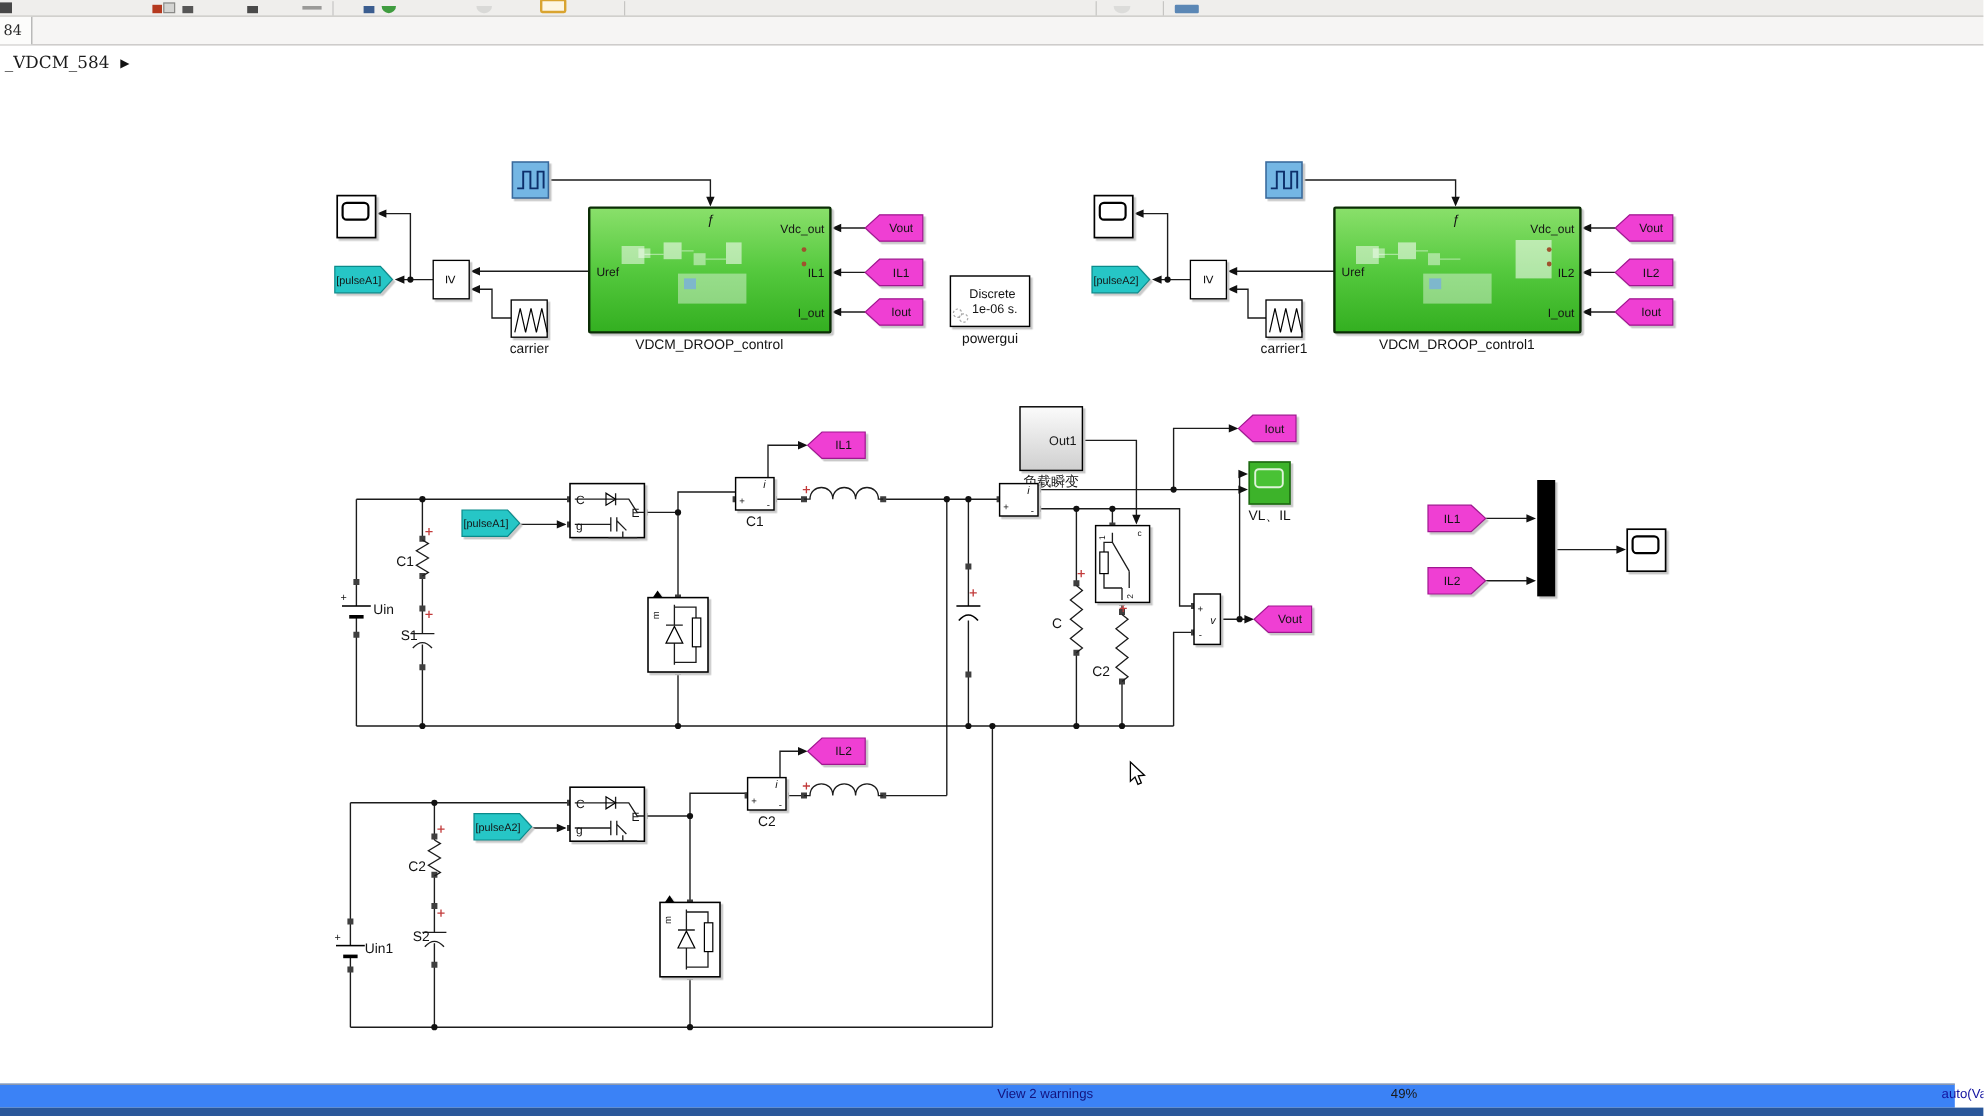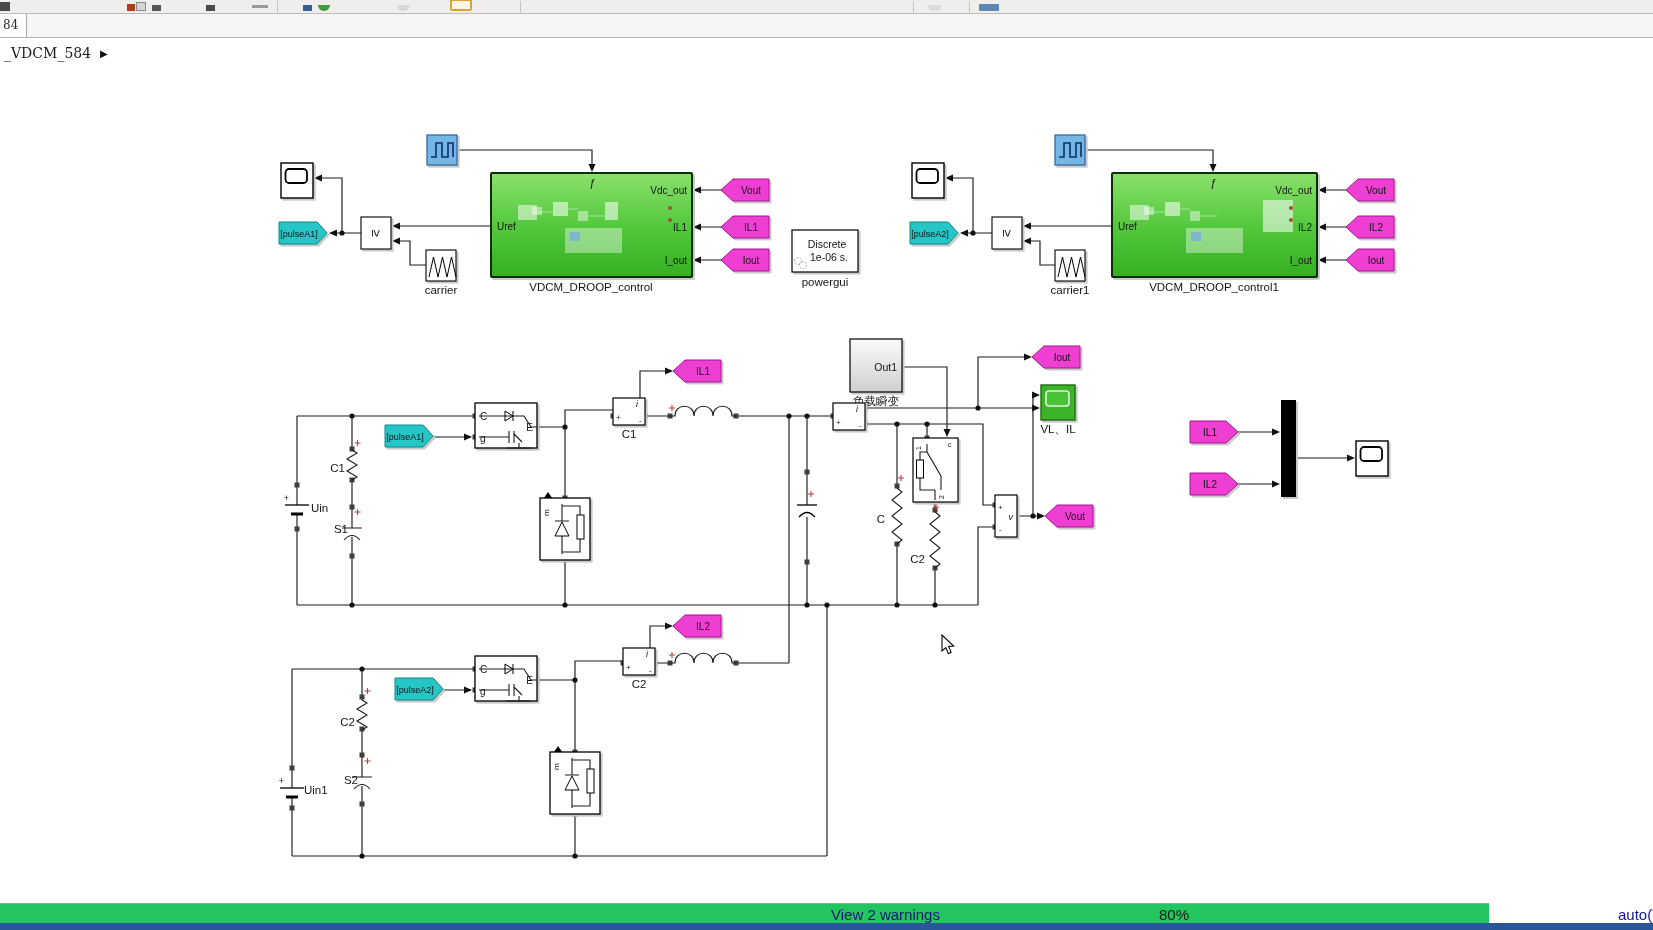--- a/index.html
+++ b/index.html
@@ -17,21 +17,21 @@
   #cnv{position:absolute;top:0;left:0}
   svg text{font-family:"Liberation Sans",sans-serif;fill:#141414}
   .sh{filter:drop-shadow(2.2px 2.2px 0 #c9c9c9)}
   .wire{stroke:#1c1c1c;stroke-width:1.15;fill:none}
   .thin{stroke:#1c1c1c;stroke-width:1.1;fill:none}
   .lbl{font-size:11.5px}
   .plbl{font-size:10px}
   .tiny{font-size:8px}
   .rplus{stroke:#c23b3b;stroke-width:1.1;fill:none}
   
-  .statusbar{position:absolute;top:903px;left:0;width:1489px;height:19px;background:#22c55e;border-top:1px solid #9e9e9e;font-size:15px}
+  .statusbar{position:absolute;top:903px;left:0;width:1629px;height:19px;background:#3b82f6;border-top:1px solid #9e9e9e;font-size:11px}
   .statusbar span{position:absolute;top:2px;white-space:nowrap}
   .taskbar{position:absolute;top:923px;left:0;width:1653px;height:7px;background:#2a579a}
 </style>
 </head>
 <body>
 
 <div class="toolbar">
   <div class="frag" style="left:0;width:10px;height:9px;background:#474747"></div>
   <div class="frag" style="left:127px;width:8px;height:7px;background:#b5391f"></div>
   <div class="frag" style="left:136px;width:8px;height:7px;background:#d4d4d2;border:1px solid #8a8a88"></div>
@@ -329,16 +329,16 @@
   <use href="#mtagR" class="sh" transform="translate(1190,473)" fill="#ef3fd3" stroke="#a01690"></use>
   <text x="1210" y="487.5" text-anchor="middle" font-size="10">IL2</text>
   <rect class="sh" x="1281" y="400" width="15" height="97" fill="#000"></rect>
   <use href="#scopeblk" class="sh" transform="translate(1075,278)"></use>
 
   <path transform="translate(942,635)" d="M0,0 L0,16 L3.8,12.6 L6.3,18.6 L9.1,17.4 L6.6,11.5 L11.7,11 Z" fill="#fff" stroke="#000" stroke-width="1.1"></path>
 </svg>
 
 <div class="statusbar">
   <span style="left:831px;color:#13137e">View 2 warnings</span>
-  <span style="left:1159px;color:#1a1a1a">80%</span>
+  <span style="left:1159px;color:#1a1a1a">49%</span>
   <span style="left:1618px;color:#1313a0">auto(Va</span>
 </div>
 <div class="taskbar"></div>
 
 </body></html>

